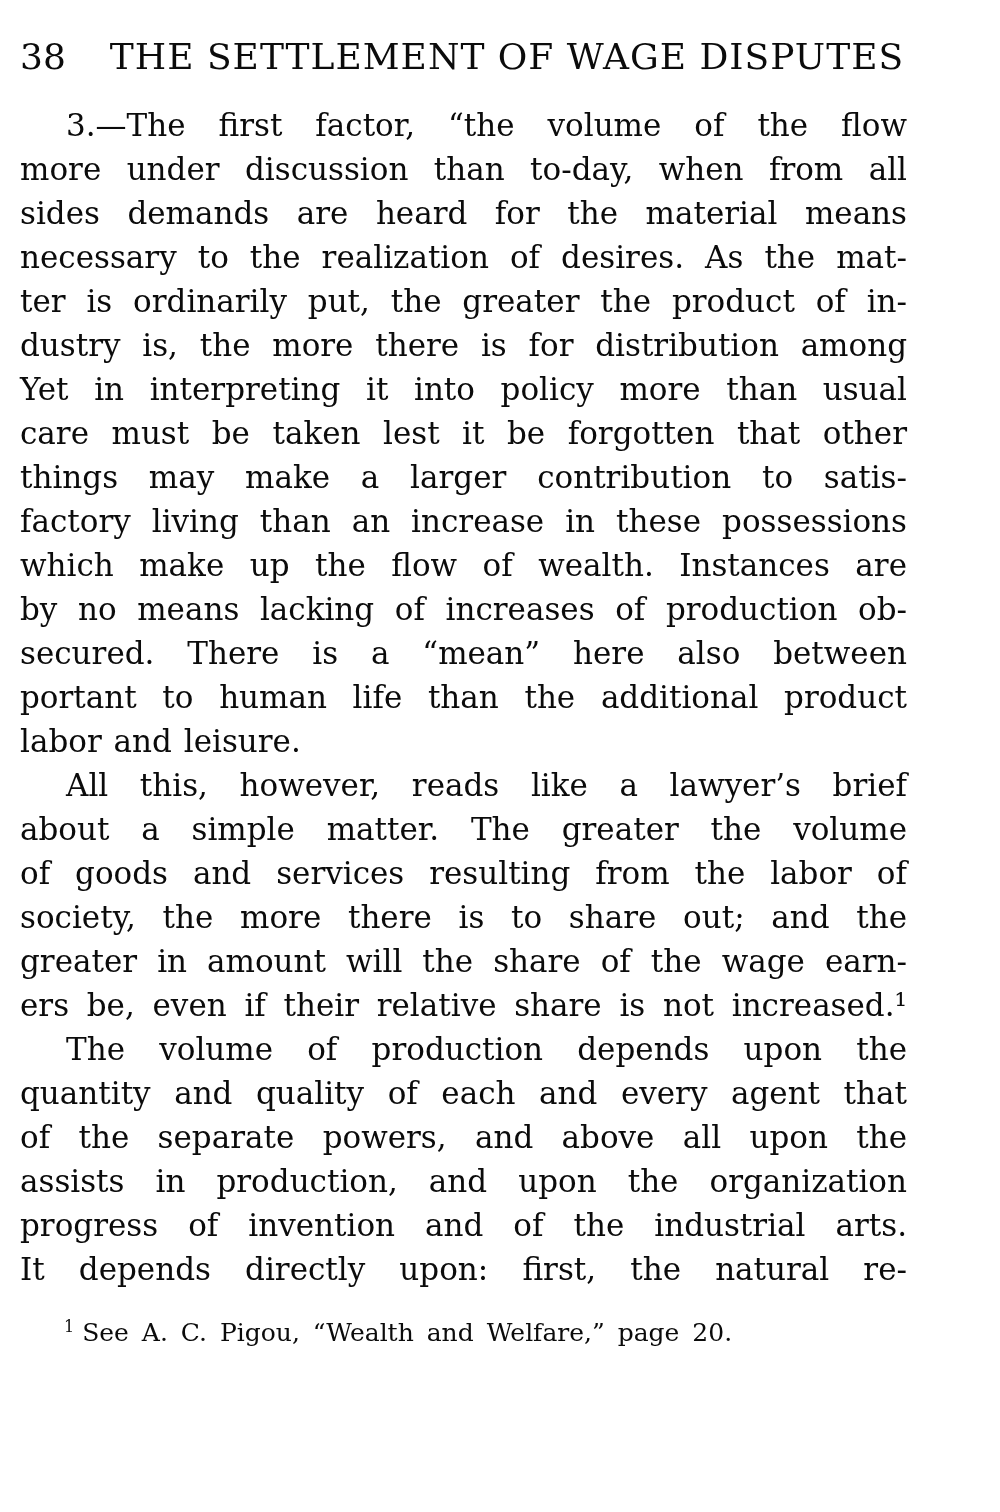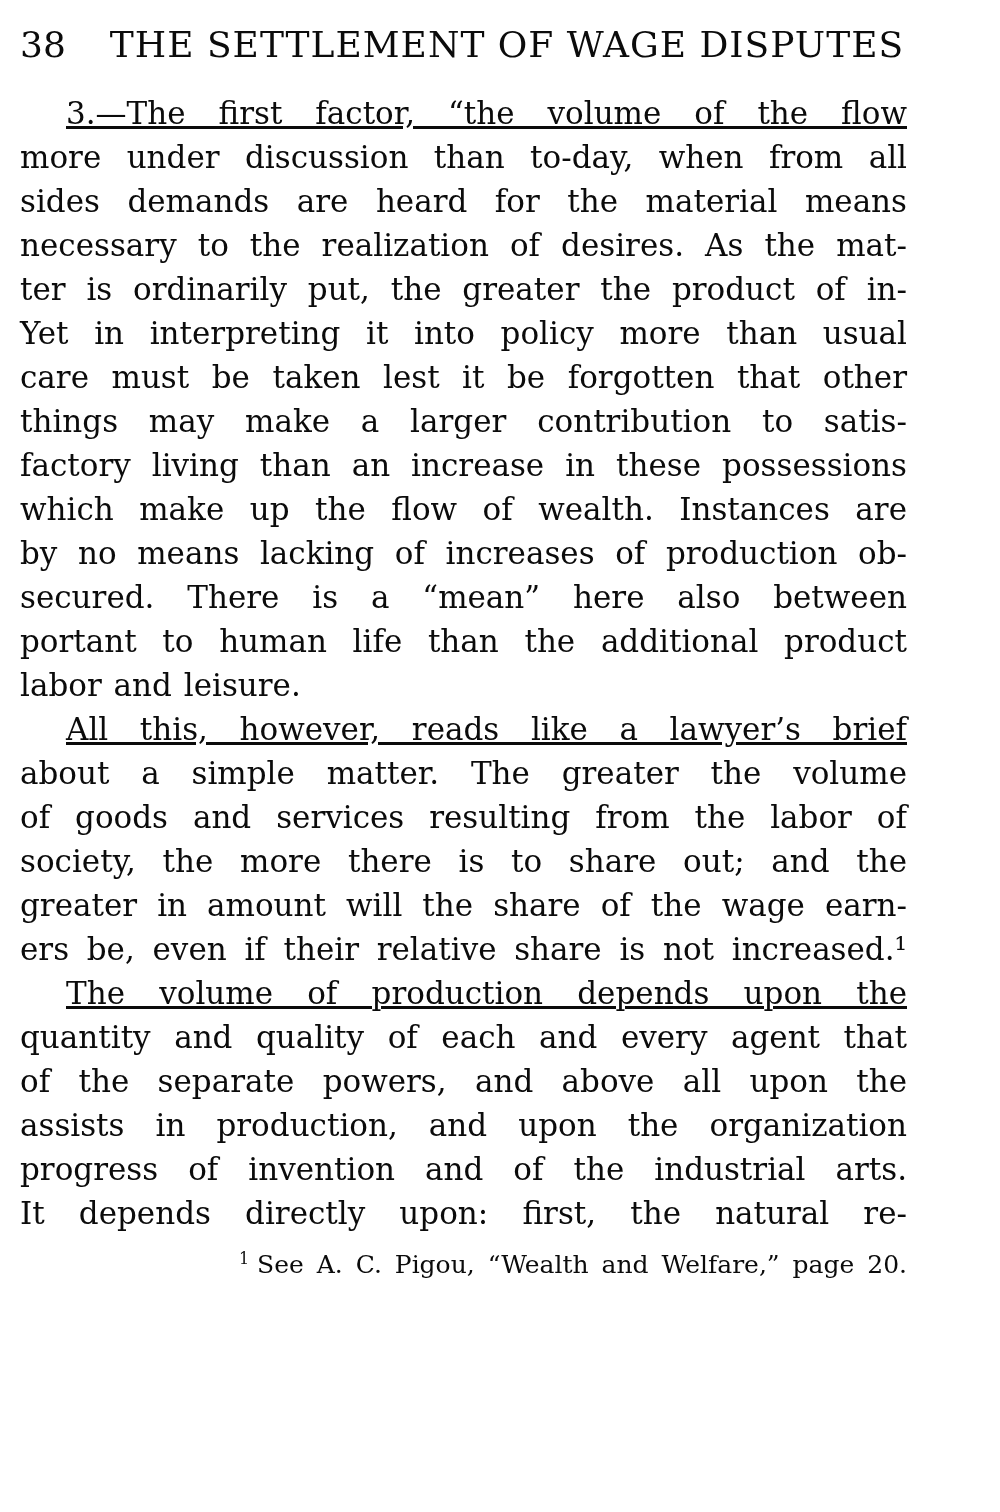--- a/index.html
+++ b/index.html
@@ -16,39 +16,38 @@
   }
   .header {
     display: flex;
     align-items: baseline;
     font-size: 36px;
     line-height: 42px;
     margin-bottom: 25px;
     white-space: nowrap;
   }
   .page-number { margin-right: 44px; }
-  .running-title { letter-spacing: 1px; }
+  .running-title { letter-spacing: 1px; margin-top: 12px; }
   .bodytext { font-size: 31px; }
   .line {
     text-align: justify;
     text-align-last: justify;
     line-height: 44px;
     height: 44px;
     white-space: normal;
     word-spacing: 2px;
   }
-  .line.indent { padding-left: 46px; text-decoration: underline; }
+  .line.indent { padding-left: 46px; }
   .line.short { text-align-last: left; }
   .footnote {
-    margin-top: 8px;
+    margin-top: 20px;
     padding-left: 44px;
     font-size: 25px;
     line-height: 32px;
     word-spacing: 5px;
-    text-align: right;
   }
   .footnote sup {
     font-size: 16px;
     vertical-align: super;
     margin-right: 8px;
   }
 </style>
 </head>
 <body>
 
@@ -60,20 +59,21 @@
   </div>
 
   <div class="bodytext">
 
     <div class="paragraph">
       <div class="line indent">3.—The first factor, “the volume of the flow</div>
       <div class="line">more under discussion than to-day, when from all</div>
       <div class="line">sides demands are heard for the material means</div>
       <div class="line">necessary to the realization of desires. As the mat-</div>
       <div class="line">ter is ordinarily put, the greater the product of in-</div>
+      <div class="line">dustry is, the more there is for distribution among</div>
       <div class="line">Yet in interpreting it into policy more than usual</div>
       <div class="line">care must be taken lest it be forgotten that other</div>
       <div class="line">things may make a larger contribution to satis-</div>
       <div class="line">factory living than an increase in these possessions</div>
       <div class="line">which make up the flow of wealth. Instances are</div>
       <div class="line">by no means lacking of increases of production ob-</div>
       <div class="line">secured. There is a “mean” here also between</div>
       <div class="line">portant to human life than the additional product</div>
       <div class="line short">labor and leisure.</div>
     </div>

